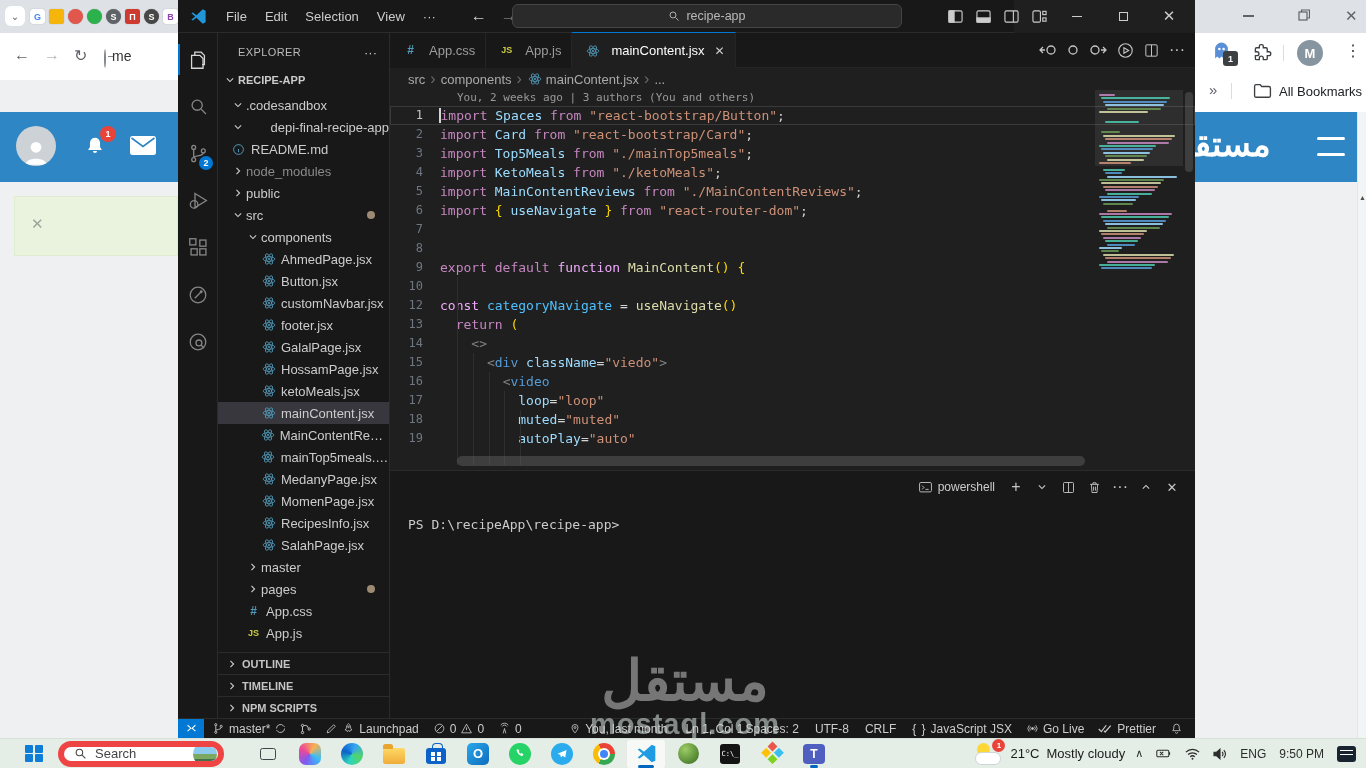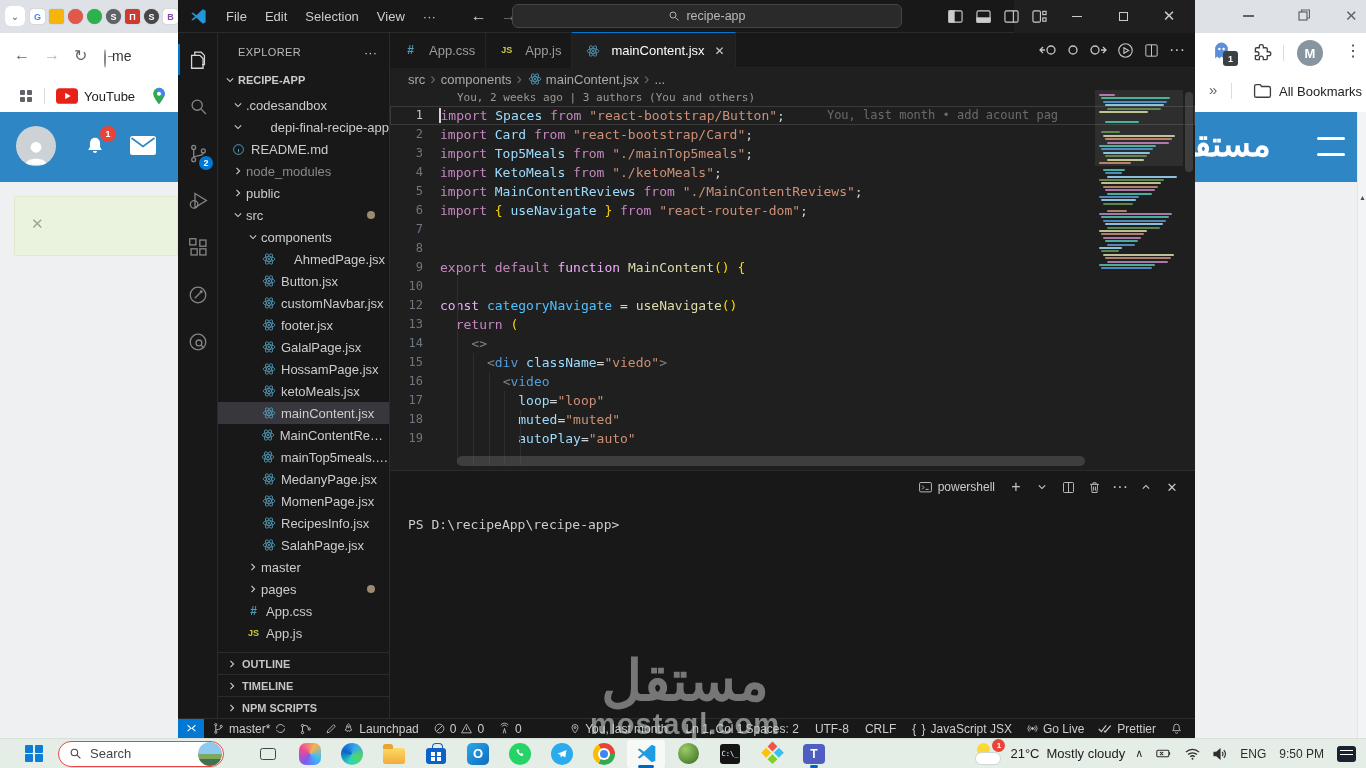--- a/index.html
+++ b/index.html
@@ -91,21 +91,21 @@
   .sbi{display:flex;align-items:center;gap:4px;white-space:nowrap}
   .remote{background:#0078d4;color:#fff;height:100%;width:26px;display:flex;align-items:center;justify-content:center}
 
   
   .taskbar{background:#e4ede6;border-top:1px solid rgba(0,0,0,.05)}
   .tb-cell{width:40px;height:30px;display:flex;align-items:center;justify-content:center;position:relative;border-radius:4px}
   .tb-cell.focused{background:rgba(255,255,255,.65);box-shadow:inset 0 0 0 1px rgba(0,0,0,.06)}
   .pill{position:absolute;bottom:1px;left:50%;transform:translateX(-50%);height:3px;border-radius:2px;background:#0067c0}
   .startgrid{display:grid;grid-template-columns:8px 8px;grid-template-rows:8px 8px;gap:1.5px}
   .startgrid i{background:#0d7dd8;border-radius:1px}
-  .searchpill{background:#ffffff;border:1px solid #ef4444;border-radius:14px;display:flex;align-items:center;overflow:hidden}
+  .searchpill{background:#ffffff;border:6px solid #ef4444;border-radius:14px;display:flex;align-items:center;overflow:hidden}
   .searchpill .stxt{font-size:13px;color:#444;flex:1;padding-left:8px}
   .spimg{width:24px;height:24px;border-radius:50%;background:linear-gradient(180deg,#8ec9ee 0 52%,#7ca85f 52% 70%,#46704b 70%);flex:none;margin:1px}
   .ic-copilot{width:22px;height:22px;border-radius:7px;background:conic-gradient(from 210deg,#7f5af0,#ec4899,#f8b24e,#38bdf8,#7f5af0)}
   .ic-edge{width:22px;height:22px;border-radius:50%;background:conic-gradient(from 200deg,#2cd4bd,#0b61c9,#35a4f3,#53d46a,#2cd4bd)}
   .ic-folder{width:22px;height:16px;background:linear-gradient(#ffd967,#f0ac3a);border-radius:2.5px;position:relative;margin-top:4px}
   .ic-folder::before{content:"";position:absolute;top:-3.5px;left:0;width:10px;height:5px;background:#e9a42f;border-radius:2.5px 2.5px 0 0}
   .ic-store{width:20px;height:16px;background:#0d62c9;border-radius:3px;position:relative;margin-top:4px}
   .ic-store::before{content:"";position:absolute;top:-5px;left:5.5px;width:9px;height:6px;border:1.5px solid #0d62c9;border-bottom:none;border-radius:4px 4px 0 0}
   .ic-store::after{content:"";position:absolute;left:5px;top:4px;width:4px;height:4px;background:#fff;box-shadow:6px 0 #fff,0 5px #fff,6px 5px #fff}
   .ic-outlook{width:22px;height:22px;border-radius:5px;background:linear-gradient(135deg,#28a8ea,#0f6cbd);color:#fff;font-weight:bold;font-size:13px;display:flex;align-items:center;justify-content:center}
@@ -154,43 +154,20 @@
         <span class="fav" style="background: rgb(255, 255, 255); color: rgb(142, 68, 173);">B</span>
       </div>
   </div>
   <div class="abs b-white" style="left:0;top:33px;width:178px;height:47px">
     <span class="abs nav-glyph" style="left:14px;top:13px">←</span>
     <span class="abs nav-glyph dim-glyph" style="left:44px;top:13px">→</span>
     <span class="abs nav-glyph" style="left:74px;top:13px">↻</span>
     <span class="abs chip" style="left:104px;top:17px"></span>
     <span class="abs" style="left:112px;top:15px;font-size:14px;color:#333">me</span>
   </div>
-  <div class="abs b-white" style="left:0;top:80px;width:178px;height:32px">
-    <span class="abs apps-grid" style="left:20px;top:10px">
-        <i></i>
-        <i></i>
-        <i></i>
-        <i></i>
-      </span>
-    <span class="abs vsep" style="left:44px;top:8px"></span>
-    <span class="abs" style="left:56px;top:8px">
-        <svg width="22" height="16" viewBox="0 0 24 17">
-          <rect width="24" height="17" rx="4" fill="#e62117"></rect>
-          <path d="M10 5l6 3.5L10 12z" fill="#fff"></path>
-        </svg>
-      </span>
-    <span class="abs bm-text" style="left:84px;top:9px">YouTube</span>
-    <span class="abs" style="left:152px;top:7px">
-        <svg width="14" height="18" viewBox="0 0 24 30">
-          <path fill="#34a853" d="M12 1a10 10 0 0 1 10 10c0 7-10 18-10 18S2 18 2 11A10 10 0 0 1 12 1z"></path>
-          <path fill="#4285f4" d="M12 1a10 10 0 0 1 10 10c0 2-1 4.5-2.4 7L7 4.5A10 10 0 0 1 12 1z"></path>
-          <circle cx="12" cy="11" r="3.5" fill="#fff"></circle>
-        </svg>
-      </span>
-  </div>
   <div class="abs blue-hdr" style="left:0;top:112px;width:178px;height:70px">
     <div class="abs avatar-c" style="left:16px;top:14px;width:40px;height:40px">
       <svg width="30" height="30" viewBox="0 0 24 24">
           <circle cx="12" cy="9" r="4.3" fill="#fff"></circle>
           <path d="M3.5 23c0-6.5 17-6.5 17 0z" fill="#fff"></path>
         </svg>
     </div>
     <span class="abs" style="left:84px;top:22px">
         <svg width="22" height="24" viewBox="0 0 24 24" fill="#fff">
           <path d="M12 3a5.5 5.5 0 0 0-5.5 5.5V13l-2 3.3h15L17.5 13V8.5A5.5 5.5 0 0 0 12 3z"></path>
@@ -434,21 +411,21 @@
             <span class="moddot"></span>
           </div>
           <div class="trow" style="padding-left: 27px;">
             <span class="chev">
               <svg width="10" height="10" viewBox="0 0 16 16" fill="none" stroke="#ccc" stroke-width="1.8">
                 <path d="M3 5.5l5 5 5-5"></path>
               </svg>
             </span>
             <span class="lbl">components</span>
           </div>
-          <div class="trow" style="padding-left: 42px; gap: 13px;">
+          <div class="trow" style="padding-left: 42px;">
             <span class="fic">
               <svg width="14" height="14" viewBox="0 0 24 24">
                 <g stroke="#519aba" fill="none" stroke-width="1.4">
                   <ellipse cx="12" cy="12" rx="10" ry="4"></ellipse>
                   <ellipse cx="12" cy="12" rx="10" ry="4" transform="rotate(60 12 12)"></ellipse>
                   <ellipse cx="12" cy="12" rx="10" ry="4" transform="rotate(120 12 12)"></ellipse>
                 </g>
                 <circle cx="12" cy="12" r="1.8" fill="#519aba"></circle>
               </svg>
             </span>
@@ -759,21 +736,21 @@
         </span>
         <span class="crumb-sep">›</span>
         <span class="crumbs flex">
           <span>...</span>
         </span>
       </div>
 
     <div class="abs code-font" style="left:212px;top:90px;width:805px;height:380px;background:#1f1f1f;overflow:hidden">
       <div class="codelens">You, 2 weeks ago | 3 authors (You and others)</div>
       <div id="codelines">
-          <div class="line cur"><span class="ln">1</span><span class="cursor"></span><span class="tk-kw">import </span><span class="tk-var">Spaces </span><span class="tk-kw">from </span><span class="tk-str">"react-bootstrap/Button"</span><span class="tk-pun">;</span><span class="blame">You, last month • add acount pag</span></div>
+          <div class="line cur"><span class="ln">1</span><span class="cursor"></span><span class="tk-kw">import </span><span class="tk-var">Spaces </span><span class="tk-kw">from </span><span class="tk-str">"react-bootstrap/Button"</span><span class="tk-pun">;</span></div>
           <div class="line"><span class="ln">2</span><span class="tk-kw">import </span><span class="tk-var">Card </span><span class="tk-kw">from </span><span class="tk-str">"react-bootstrap/Card"</span><span class="tk-pun">;</span></div>
           <div class="line"><span class="ln">3</span><span class="tk-kw">import </span><span class="tk-var">Top5Meals </span><span class="tk-kw">from </span><span class="tk-str">"./mainTop5meals"</span><span class="tk-pun">;</span></div>
           <div class="line"><span class="ln">4</span><span class="tk-kw">import </span><span class="tk-var">KetoMeals </span><span class="tk-kw">from </span><span class="tk-str">"./ketoMeals"</span><span class="tk-pun">;</span></div>
           <div class="line"><span class="ln">5</span><span class="tk-kw">import </span><span class="tk-var">MainContentReviews </span><span class="tk-kw">from </span><span class="tk-str">"./MainContentReviews"</span><span class="tk-pun">;</span></div>
           <div class="line"><span class="ln">6</span><span class="tk-kw">import </span><span class="tk-br">{ </span><span class="tk-var">useNavigate </span><span class="tk-br">} </span><span class="tk-kw">from </span><span class="tk-str">"react-router-dom"</span><span class="tk-pun">;</span></div>
           <div class="line"><span class="ln">7</span></div>
           <div class="line"><span class="ln">8</span></div>
           <div class="line"><span class="ln">9</span><span class="tk-kw">export </span><span class="tk-kw">default </span><span class="tk-kw2">function </span><span class="tk-fn">MainContent</span><span class="tk-br">()</span><span class="tk-pun"> </span><span class="tk-br">{</span></div>
           <div class="line"><span class="ln">10</span></div>
           <div class="line"><span class="ln">12</span><span class="tk-kw2">const </span><span class="tk-cvar">categoryNavigate </span><span class="tk-pun">= </span><span class="tk-fn">useNavigate</span><span class="tk-br">()</span></div>

